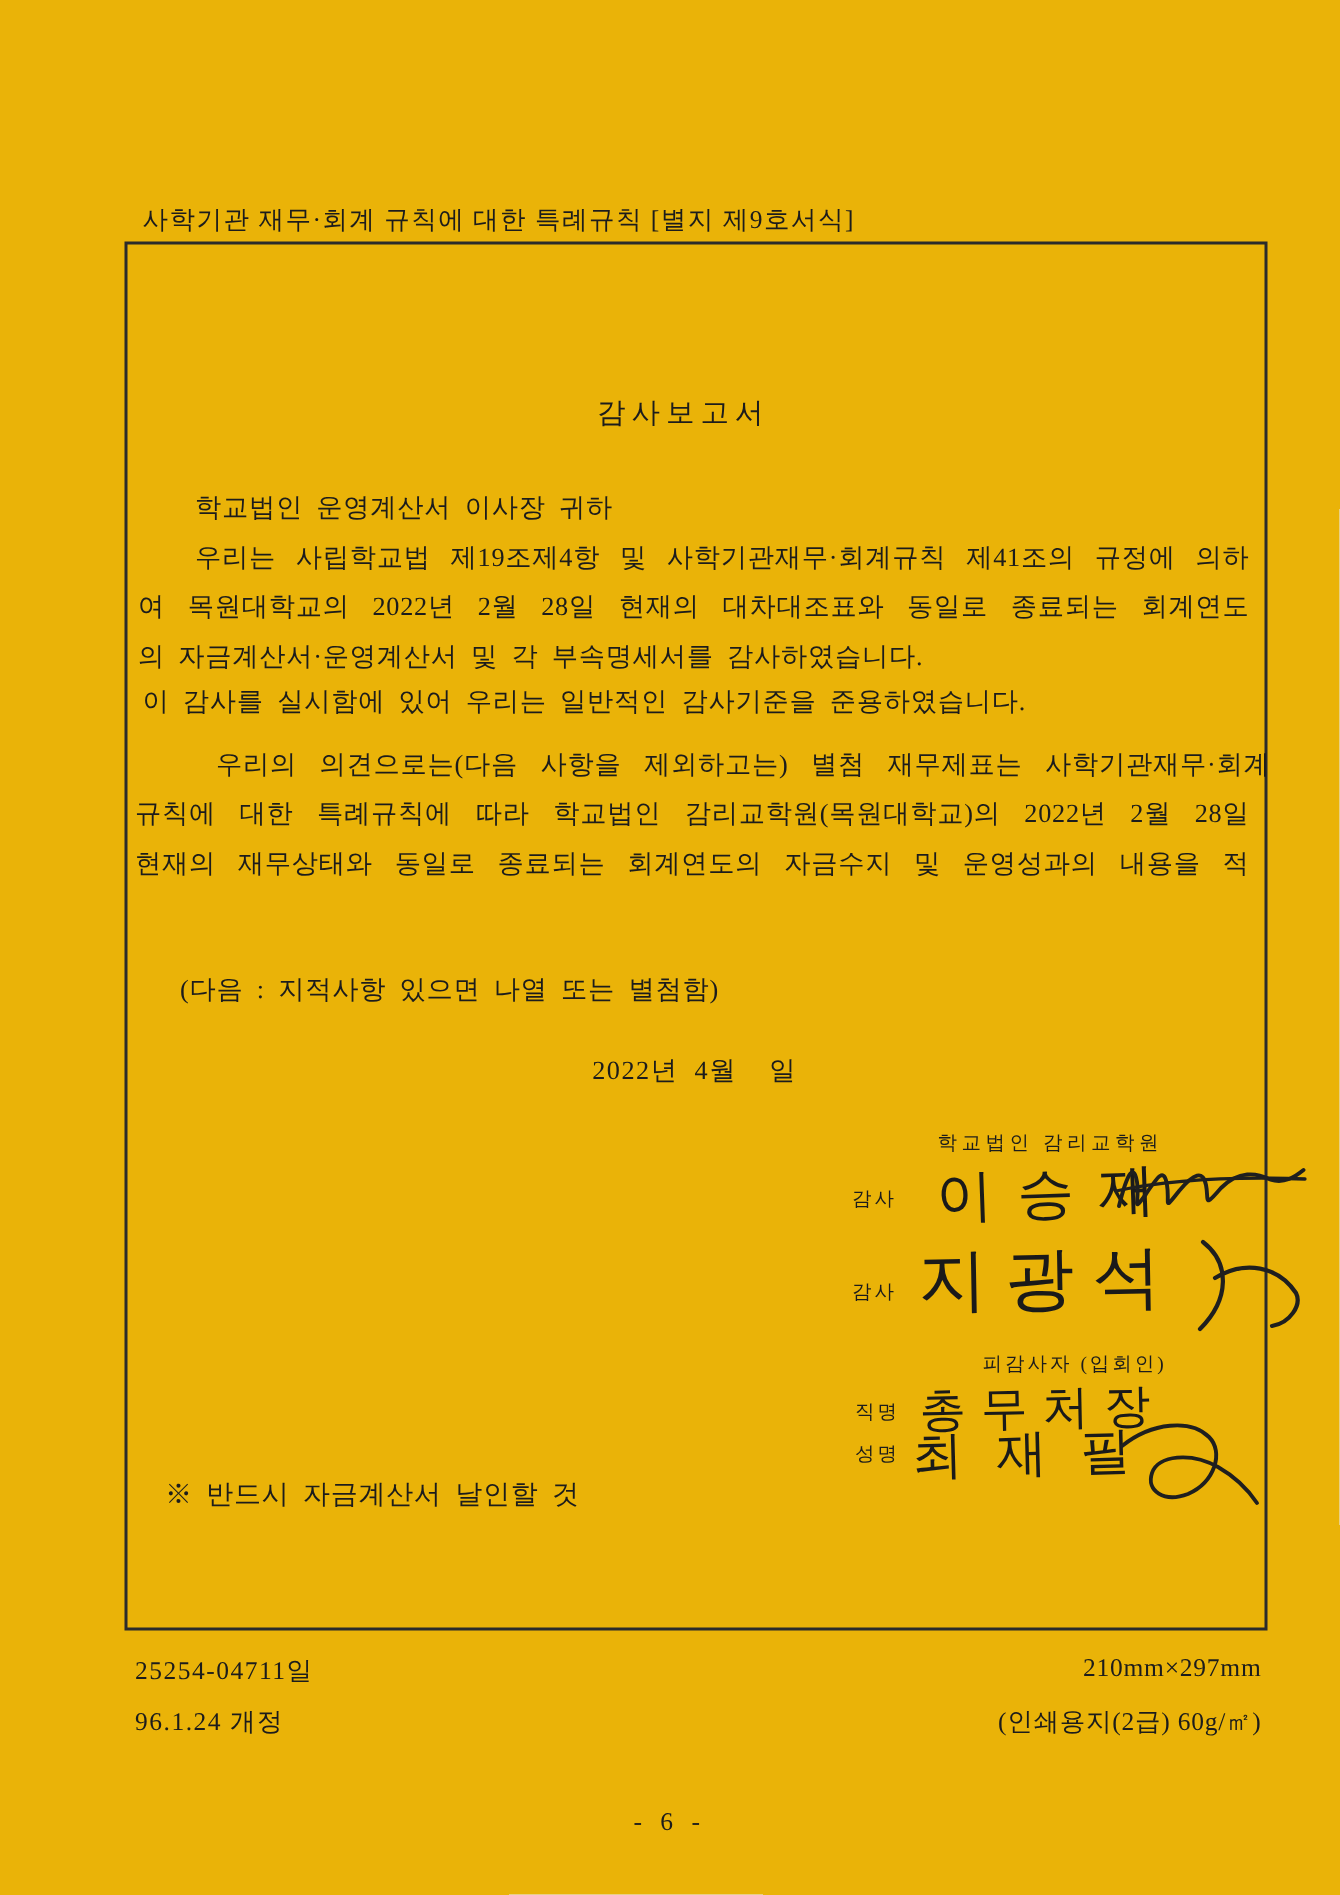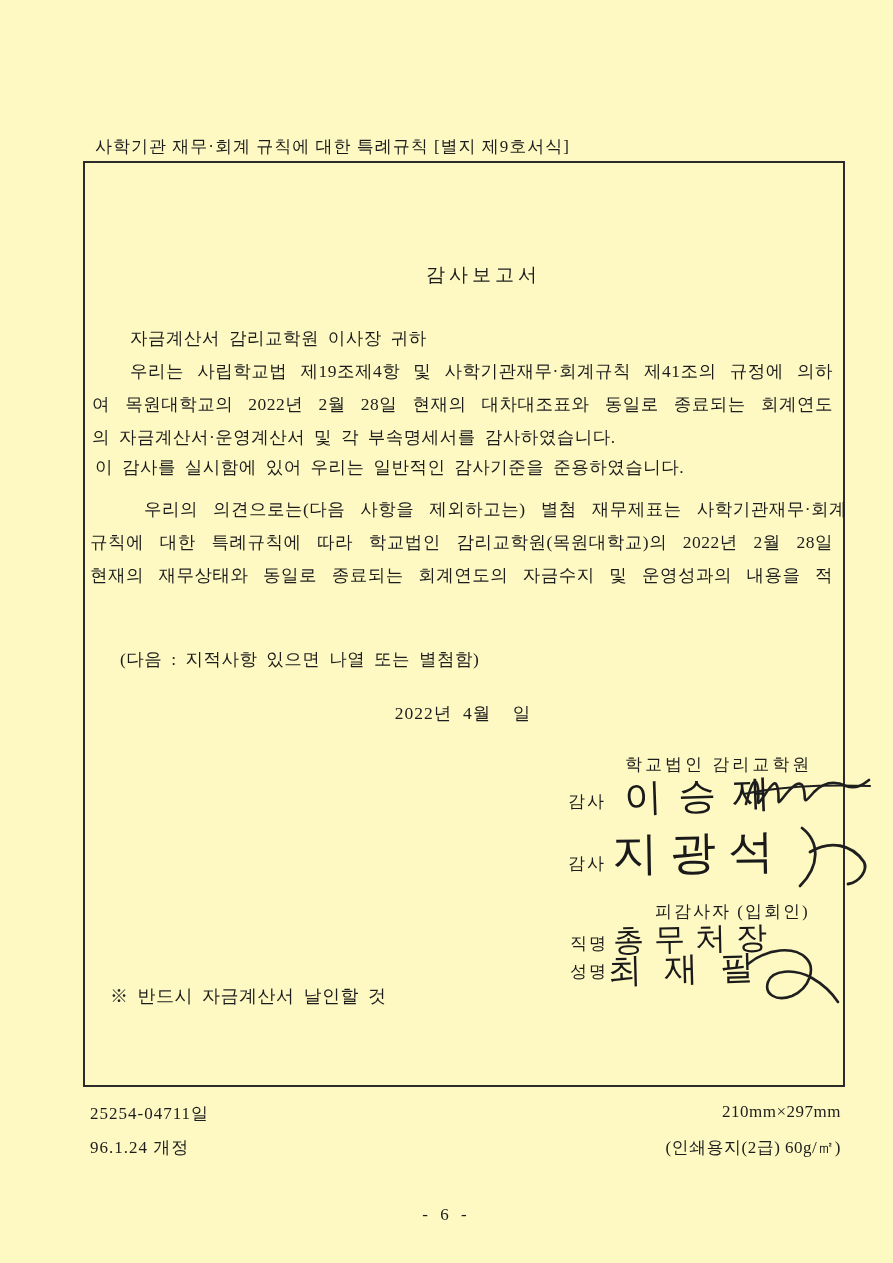--- a/index.html
+++ b/index.html
@@ -1,55 +1,55 @@
 <!DOCTYPE html>
 <html lang="ko"><head>
 <meta charset="utf-8">
 <style>
   html,body{margin:0;padding:0;background:#e8e8e8;}
   .page{
     position:relative;width:893px;height:1263px;margin:0 auto;
-    background:#fef9c3;overflow:hidden;
+    background:#eab308;overflow:hidden;
     font-family:"Liberation Serif","DejaVu Serif",serif;
     color:#1c1c1c;
   }
   .abs{position:absolute;}
   .t17{font-size:17px;letter-spacing:1px;}
   .line{position:absolute;font-size:17.5px;letter-spacing:0.5px;word-spacing:4px;line-height:22px;white-space:nowrap;}
   .jfull{white-space:normal;text-align:justify;text-align-last:justify;}
   .report-box{
     position:absolute;left:83px;top:161px;width:758px;height:922px;
     border:2px solid #2b2b2b;background:transparent;
   }
   .title{
     position:absolute;left:83px;top:262px;width:745px;text-align:center;
-    font-size:19px;letter-spacing:4px;font-weight:400;padding-left:28px;
+    font-size:19px;letter-spacing:4px;font-weight:400;
   }
   .datec{position:absolute;left:83px;top:701px;width:760px;text-align:center;
     font-size:17.5px;white-space:pre;letter-spacing:1px;}
-  .siglabel{position:absolute;font-size:17px;letter-spacing:2px;}
+  .siglabel{position:absolute;font-size:13px;letter-spacing:2px;}
   .hw{position:absolute;white-space:nowrap;color:#1a1a1a;
     font-family:"Liberation Serif","DejaVu Serif",serif;}
   .footer-right{position:absolute;right:52px;text-align:center;font-size:17px;letter-spacing:0.5px;}
   .pageno{position:absolute;left:0;top:1205px;width:893px;text-align:center;
     font-size:17px;letter-spacing:4px;}
   svg.scribble{position:absolute;overflow:visible;}
 </style>
 </head>
 <body>
 
 <div class="page">
 
   <div class="abs t17" style="left:95px;top:135px;">사학기관 재무·회계 규칙에 대한 특례규칙 [별지 제9호서식]</div>
 
   <div class="report-box"></div>
 
   <div class="title">감사보고서</div>
 
-  <div class="line" style="left:130px;top:327px;">자금계산서 감리교학원 이사장 귀하</div>
+  <div class="line" style="left:130px;top:327px;">학교법인 운영계산서 이사장 귀하</div>
   <div class="line jfull" style="left:130px;top:360px;width:703px;">우리는 사립학교법 제19조제4항 및 사학기관재무·회계규칙 제41조의 규정에 의하</div>
   <div class="line jfull" style="left:92px;top:393px;width:741px;">여 목원대학교의 2022년 2월 28일 현재의 대차대조표와 동일로 종료되는 회계연도</div>
   <div class="line" style="left:92px;top:426px;">의 자금계산서·운영계산서 및 각 부속명세서를 감사하였습니다.</div>
   <div class="line" style="left:95px;top:456px;">이 감사를 실시함에 있어 우리는 일반적인 감사기준을 준용하였습니다.</div>
 
   <div class="line jfull" style="left:144px;top:498px;width:703px;">우리의 의견으로는(다음 사항을 제외하고는) 별첨 재무제표는 사학기관재무·회계</div>
   <div class="line jfull" style="left:90px;top:531px;width:743px;">규칙에 대한 특례규칙에 따라 학교법인 감리교학원(목원대학교)의 2022년 2월 28일</div>
   <div class="line jfull" style="left:90px;top:564px;width:743px;">현재의 재무상태와 동일로 종료되는 회계연도의 자금수지 및 운영성과의 내용을 적</div>
 
   <div class="line" style="left:120px;top:648px;">(다음 : 지적사항 있으면 나열 또는 별첨함)</div>

